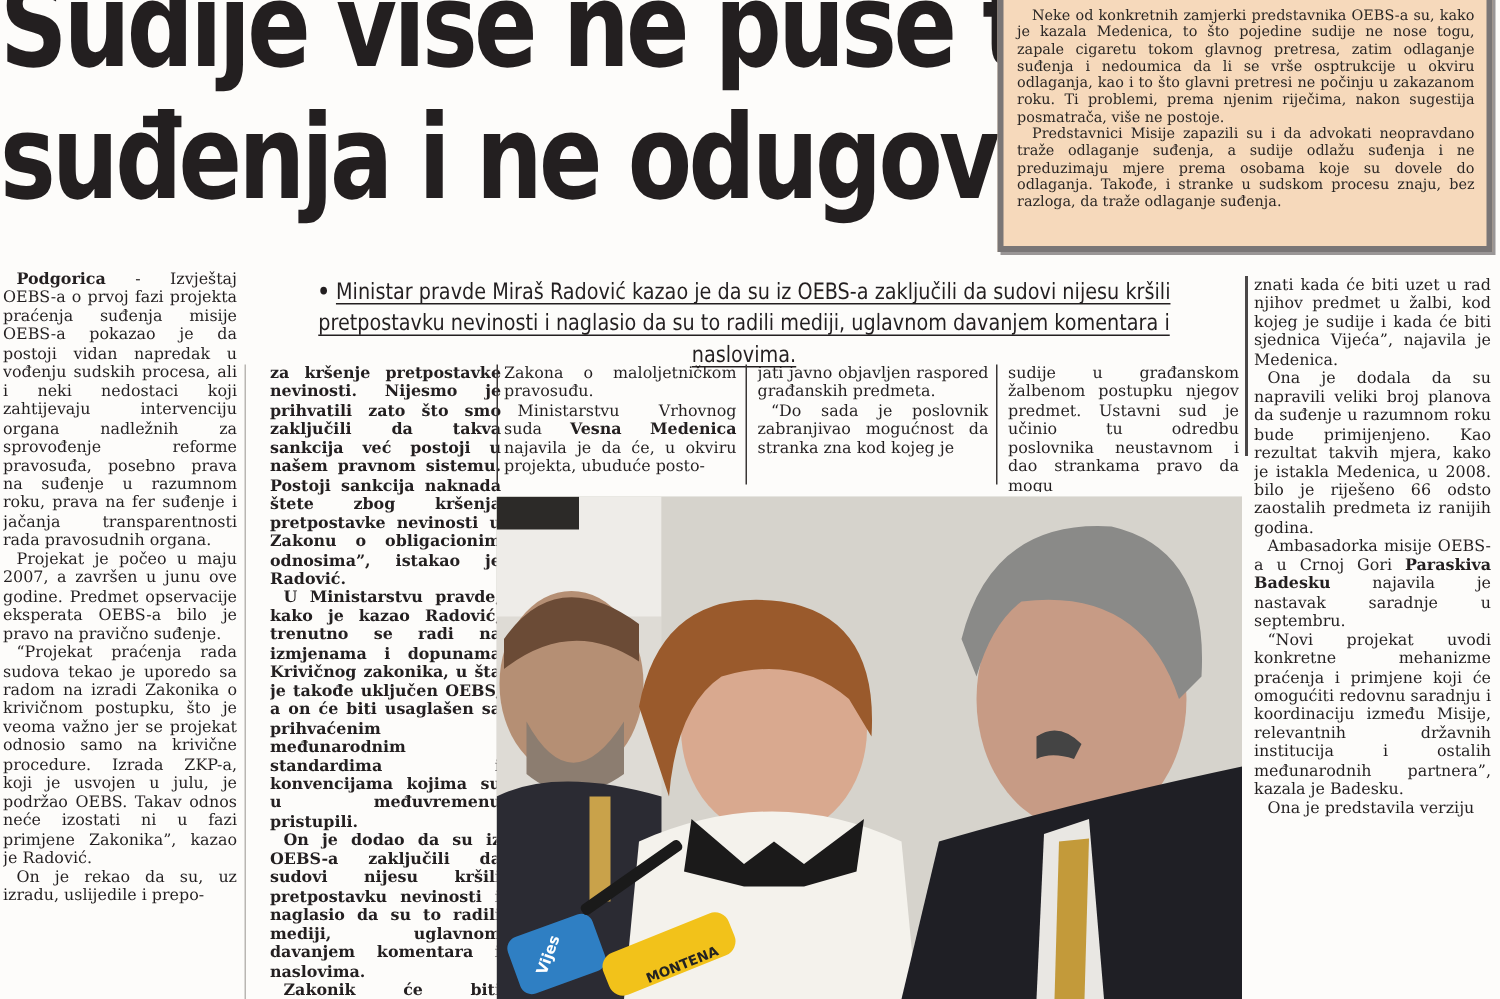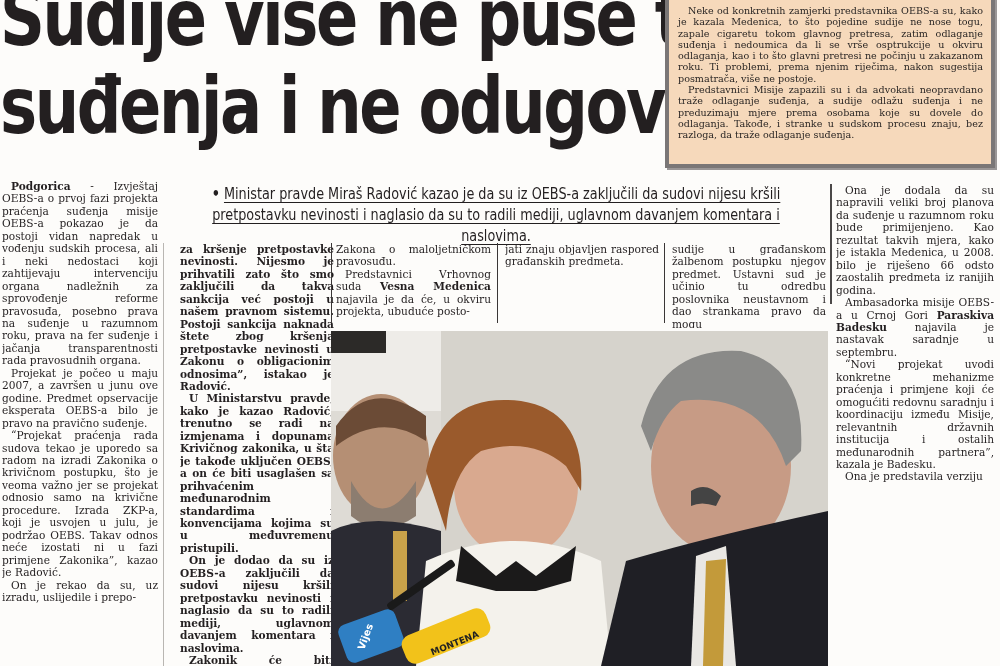--- a/index.html
+++ b/index.html
@@ -91,38 +91,40 @@
   <p style="text-indent:0">za kršenje pretpostavke nevinosti. Nijesmo je prihvatili zato što smo zaključili da takva sankcija već postoji u našem pravnom sistemu. Postoji sankcija naknada štete zbog kršenja pretpostavke nevinosti u Zakonu o obligacionim odnosima”, istakao je Radović.</p>
   <p>U Ministarstvu pravde, kako je kazao Radović, trenutno se radi na izmjenama i dopunama Krivičnog zakonika, u šta je takođe uključen OEBS, a on će biti usaglašen sa prihvaćenim međunarodnim standardima i konvencijama kojima su u međuvremenu pristupili.</p>
   <p>On je dodao da su iz OEBS-a zaključili da sudovi nijesu kršili pretpostavku nevinosti i naglasio da su to radili mediji, uglavnom davanjem komentara i naslovima.</p>
   <p>Zakonik će biti usaglašen sa konvencijama koje tretiraju pitanja organizovanog kriminala i korupcije, pranja novca, torture, zaštite dobara koje štiti međunarodno pravo, konsolidovaće ona</p>
 </div>
 
 <div class="rule rule-b"></div>
 
 <div class="col col-3">
   <p style="text-indent:0">Zakona o maloljetničkom pravosuđu.</p>
-  <p><span>Predstavnici Vrhovnog suda </span><b>Vesna Medenica</b><span> najavila je da će, u okviru projekta, ubuduće posto-</span></p>
+  <p><span>Ministarstvu Vrhovnog suda </span><b>Vesna Medenica</b><span> najavila je da će, u okviru projekta, ubuduće posto-</span></p>
 </div>
 
 <div class="rule rule-c"></div>
 
 <div class="col col-4">
-  <p style="text-indent:0">jati znaju objavljen raspored građanskih predmeta.</p>
+  <p style="text-indent:0">jati javno objavljen raspored građanskih predmeta.</p>
+  <p>“Do sada je poslovnik zabranjivao mogućnost da stranka zna kod kojeg je</p>
 </div>
 
 <div class="rule rule-d"></div>
 
 <div class="col col-5">
   <p style="text-indent:0">sudije u građanskom žalbenom postupku njegov predmet. Ustavni sud je učinio tu odredbu poslovnika neustavnom i dao strankama pravo da mogu</p>
 </div>
 
 <div class="rule rule-e"></div>
 
 <div class="col col-6">
+  <p style="text-indent:0">znati kada će biti uzet u rad njihov predmet u žalbi, kod kojeg je sudije i kada će biti sjednica Vijeća”, najavila je Medenica.</p>
   <p>Ona je dodala da su napravili veliki broj planova da suđenje u razumnom roku bude primijenjeno. Kao rezultat takvih mjera, kako je istakla Medenica, u 2008. bilo je riješeno 66 odsto zaostalih predmeta iz ranijih godina.</p>
   <p><span>Ambasadorka misije OEBS-a u Crnoj Gori </span><b>Paraskiva Badesku</b><span> najavila je nastavak saradnje u septembru.</span></p>
   <p>“Novi projekat uvodi konkretne mehanizme praćenja i primjene koji će omogućiti redovnu saradnju i koordinaciju između Misije, relevantnih državnih institucija i ostalih međunarodnih partnera”, kazala je Badesku.</p>
   <p>Ona je predstavila verziju</p>
 </div>
 
 <div class="photo">
   <svg viewBox="0 0 497 335" preserveAspectRatio="none">
     <rect x="0" y="0" width="497" height="335" fill="#dedbd5"></rect>
     <rect x="0" y="0" width="110" height="80" fill="#eeece8"></rect>

